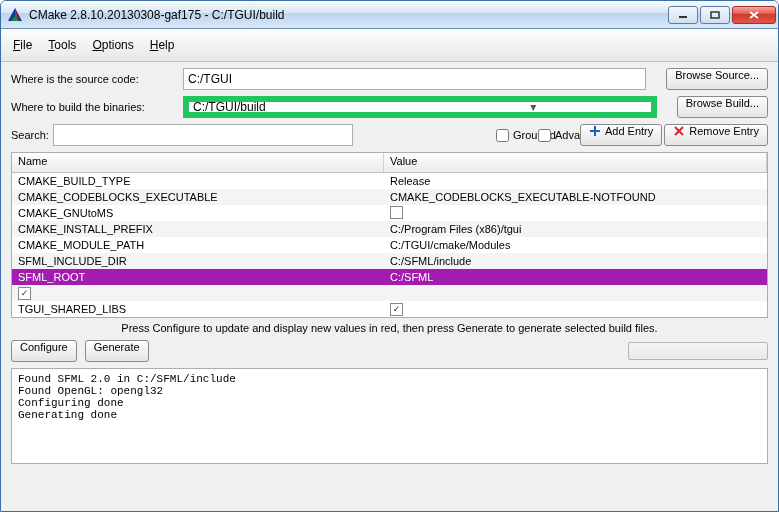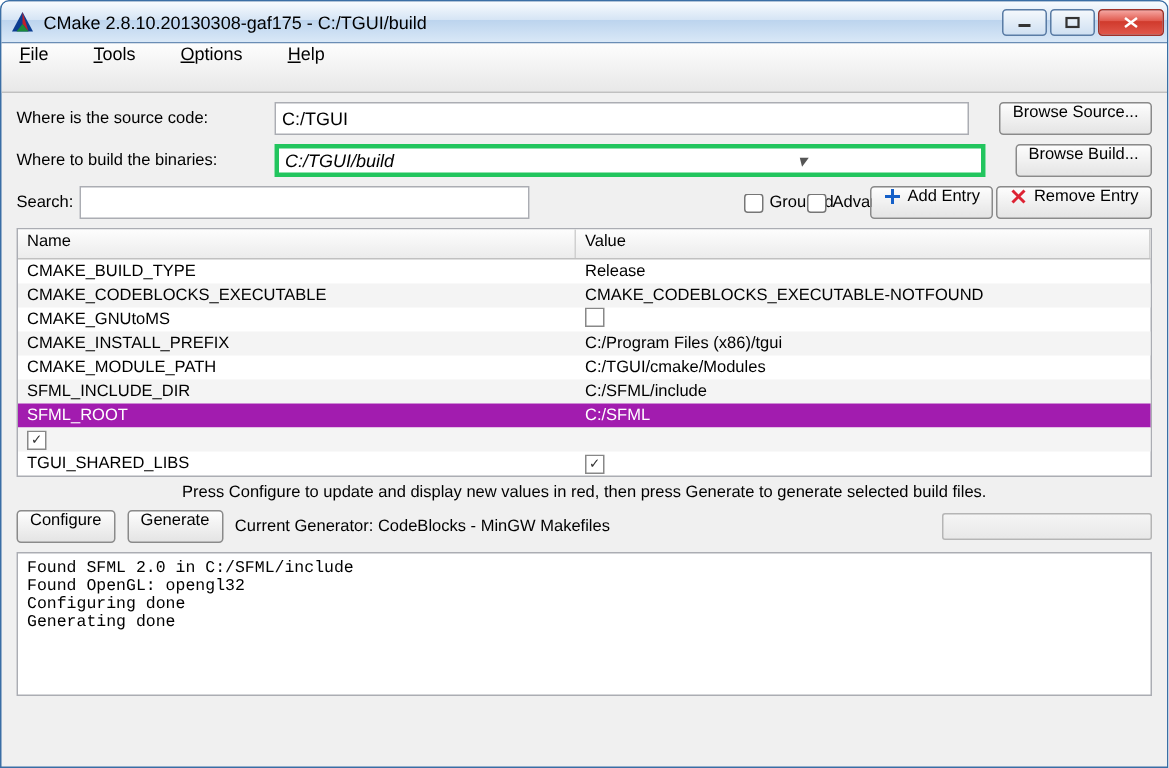--- a/index.html
+++ b/index.html
@@ -4,28 +4,28 @@
 <style>
 * { box-sizing: border-box; margin: 0; padding: 0; }
 body { font-family: "Segoe UI", Tahoma, sans-serif; font-size: 11px; background: #fff; width: 779px; height: 512px; overflow: hidden; }
 .window { width: 779px; height: 512px; border: 1px solid #3a6ea5; border-radius: 6px 6px 0 0; overflow: hidden; background: #f0f0f0; }
 .titlebar { height: 28px; background: linear-gradient(#f8fbfe, #d6e5f5 45%, #bcd4ee 46%, #d9e8f7); display: flex; align-items: center; padding: 0 2px 0 6px; border-bottom: 1px solid #6a8db5; }
 .titlebar .app-icon { width: 16px; height: 16px; margin-right: 6px; }
 .titlebar .title { flex: 1; font-size: 12px; color: #000; }
 .win-btns { display: flex; gap: 2px; }
 .win-btn { width: 30px; height: 18px; border: 1px solid #5a7ca5; border-radius: 3px; display: flex; align-items: center; justify-content: center; background: linear-gradient(#f4f8fc,#cfe0f2); cursor: pointer; }
 .win-btn.close { width: 44px; background: linear-gradient(#f5a5a0,#e0574b 45%,#d03a2c 46%,#e0574b); border-color: #a03028; color: #fff; }
-.menubar { height: 22px; background: linear-gradient(#fdfdfd,#e8e8e8); border-bottom: 1px solid #c0c0c0; display: flex; align-items: flex-end; padding: 16px 4px; gap: 14px; }
+.menubar { height: 22px; background: linear-gradient(#fdfdfd,#e8e8e8); border-bottom: 1px solid #c0c0c0; display: flex; align-items: center; padding: 16px 4px; gap: 0; }
 .menu-item { padding: 2px 8px; cursor: pointer; font-size: 12px; }
 .menu-item u { text-decoration: underline; }
 .content { padding: 6px 10px 10px 10px; }
 .row { display: flex; align-items: center; margin-bottom: 6px; gap: 20px; }
 .row label { width: 152px; font-size: 11px; }
 .row input[type=text] { flex: 1; height: 22px; border: 1px solid #abadb3; padding: 0 4px; font-size: 12px; background: #fff; }
-.combo { flex: 1; display: flex; align-items: center; height: 22px; border: 3px solid #22c55e; background: #fff; padding: 0 4px; font-style: italic; }
+.combo { flex: 1; display: flex; align-items: center; height: 22px; border: 6px solid #22c55e; background: #fff; padding: 0 4px; }
 .combo span { flex: 1; font-size: 12px; }
 .combo .arrow { width: 16px; text-align: center; color: #555; }
 .btn { height: 22px; border: 1px solid #8a8a8a; border-radius: 3px; background: linear-gradient(#fdfdfd,#e4e4e4); padding: 0 8px; font-size: 11px; cursor: pointer; display: flex; align-items: flex-start; gap: 4px; }
 .search-row { display: flex; align-items: center; gap: 2px; margin-bottom: 6px; }
 .search-row label { width: 40px; }
 .search-row input { width: 300px; height: 22px; border: 1px solid #abadb3; padding: 0 4px; }
 .spacer { flex: 1; }
 .chk { display: flex; align-items: center; gap: 4px; font-size: 11px; }
 .chk input { width: 13px; height: 13px; }
 .table-area { border: 1px solid #abadb3; background: #fff; margin-bottom: 4px; }
@@ -185,21 +185,20 @@
 
     <div class="hint">Press Configure to update and display new values in red, then press Generate to generate selected build files.</div>
 
     <div class="action-row">
       <button class="btn">
           <span>Configure</span>
         </button>
       <button class="btn">
           <span>Generate</span>
         </button>
-      <span class="gen-label">Current Generator: CodeBlocks - MinGW Makefiles</span>
       <div class="progress"></div>
     </div>
 
     <div class="output">Found SFML 2.0 in C:/SFML/include
 Found OpenGL: opengl32
 Configuring done
 Generating done</div>
   </div>
 </div>
 

